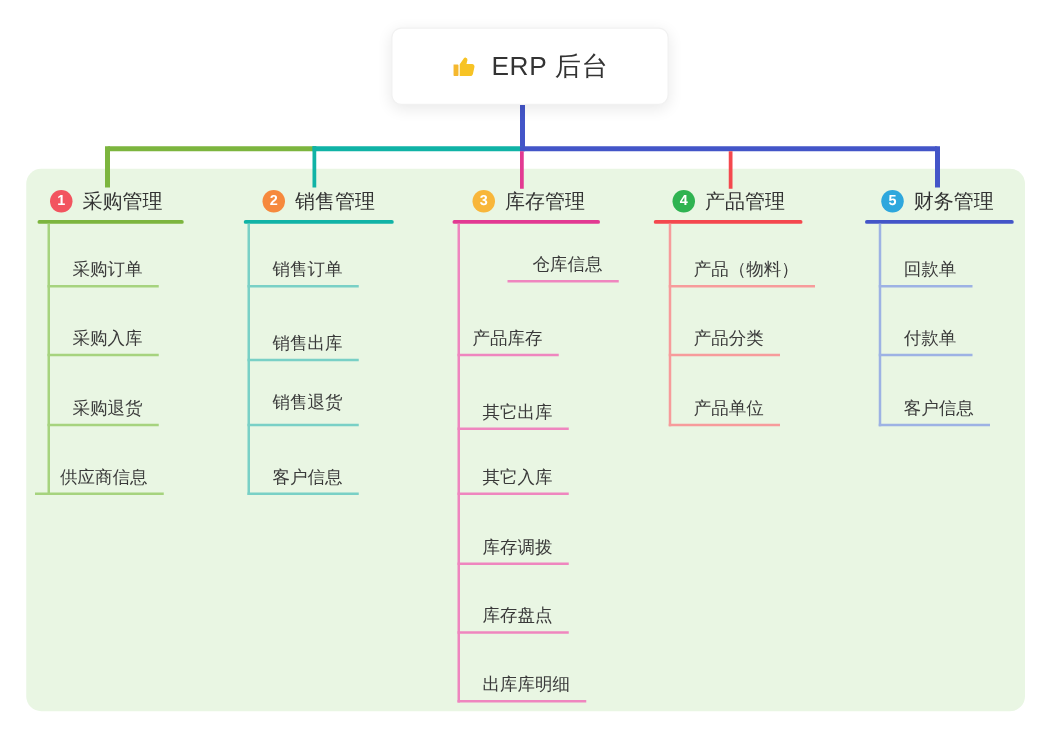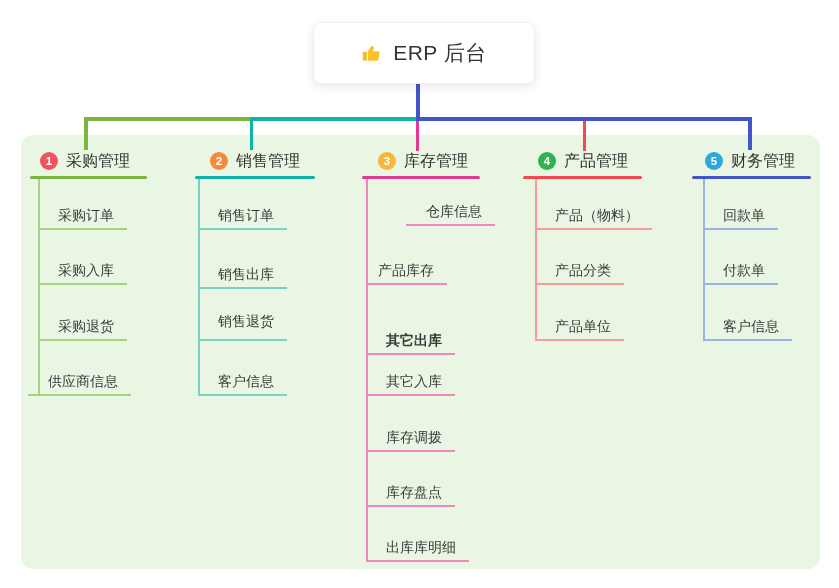--- a/index.html
+++ b/index.html
@@ -92,21 +92,21 @@
         <span class="branch-label">库存管理</span>
       </div>
       <div class="abs" style="left: 362px; top: 176px; width: 118px; height: 3px; background: rgb(226, 58, 146); border-radius: 2px;"></div>
       <div class="abs" style="left: 366px; top: 179px; width: 2px; height: 383px; background: rgb(239, 134, 191);"></div>
       <div class="child-node" style="left: 366px; top: 192px; border-bottom: 2px solid rgb(239, 134, 191); margin-left: 40px;">
         <span class="child-label">仓库信息</span>
       </div>
       <div class="child-node" style="left: 366px; top: 251px; border-bottom: 2px solid rgb(239, 134, 191); padding-left: 12px;">
         <span class="child-label">产品库存</span>
       </div>
-      <div class="child-node" style="left: 366px; top: 321px; border-bottom: 2px solid rgb(239, 134, 191); font-weight: bold;">
+      <div class="child-node" style="left: 366px; top: 310px; border-bottom: 2px solid rgb(239, 134, 191);">
         <span class="child-label">其它出库</span>
       </div>
       <div class="child-node" style="left: 366px; top: 362px; border-bottom: 2px solid rgb(239, 134, 191);">
         <span class="child-label">其它入库</span>
       </div>
       <div class="child-node" style="left: 366px; top: 418px; border-bottom: 2px solid rgb(239, 134, 191);">
         <span class="child-label">库存调拨</span>
       </div>
       <div class="child-node" style="left: 366px; top: 473px; border-bottom: 2px solid rgb(239, 134, 191);">
         <span class="child-label">库存盘点</span>

